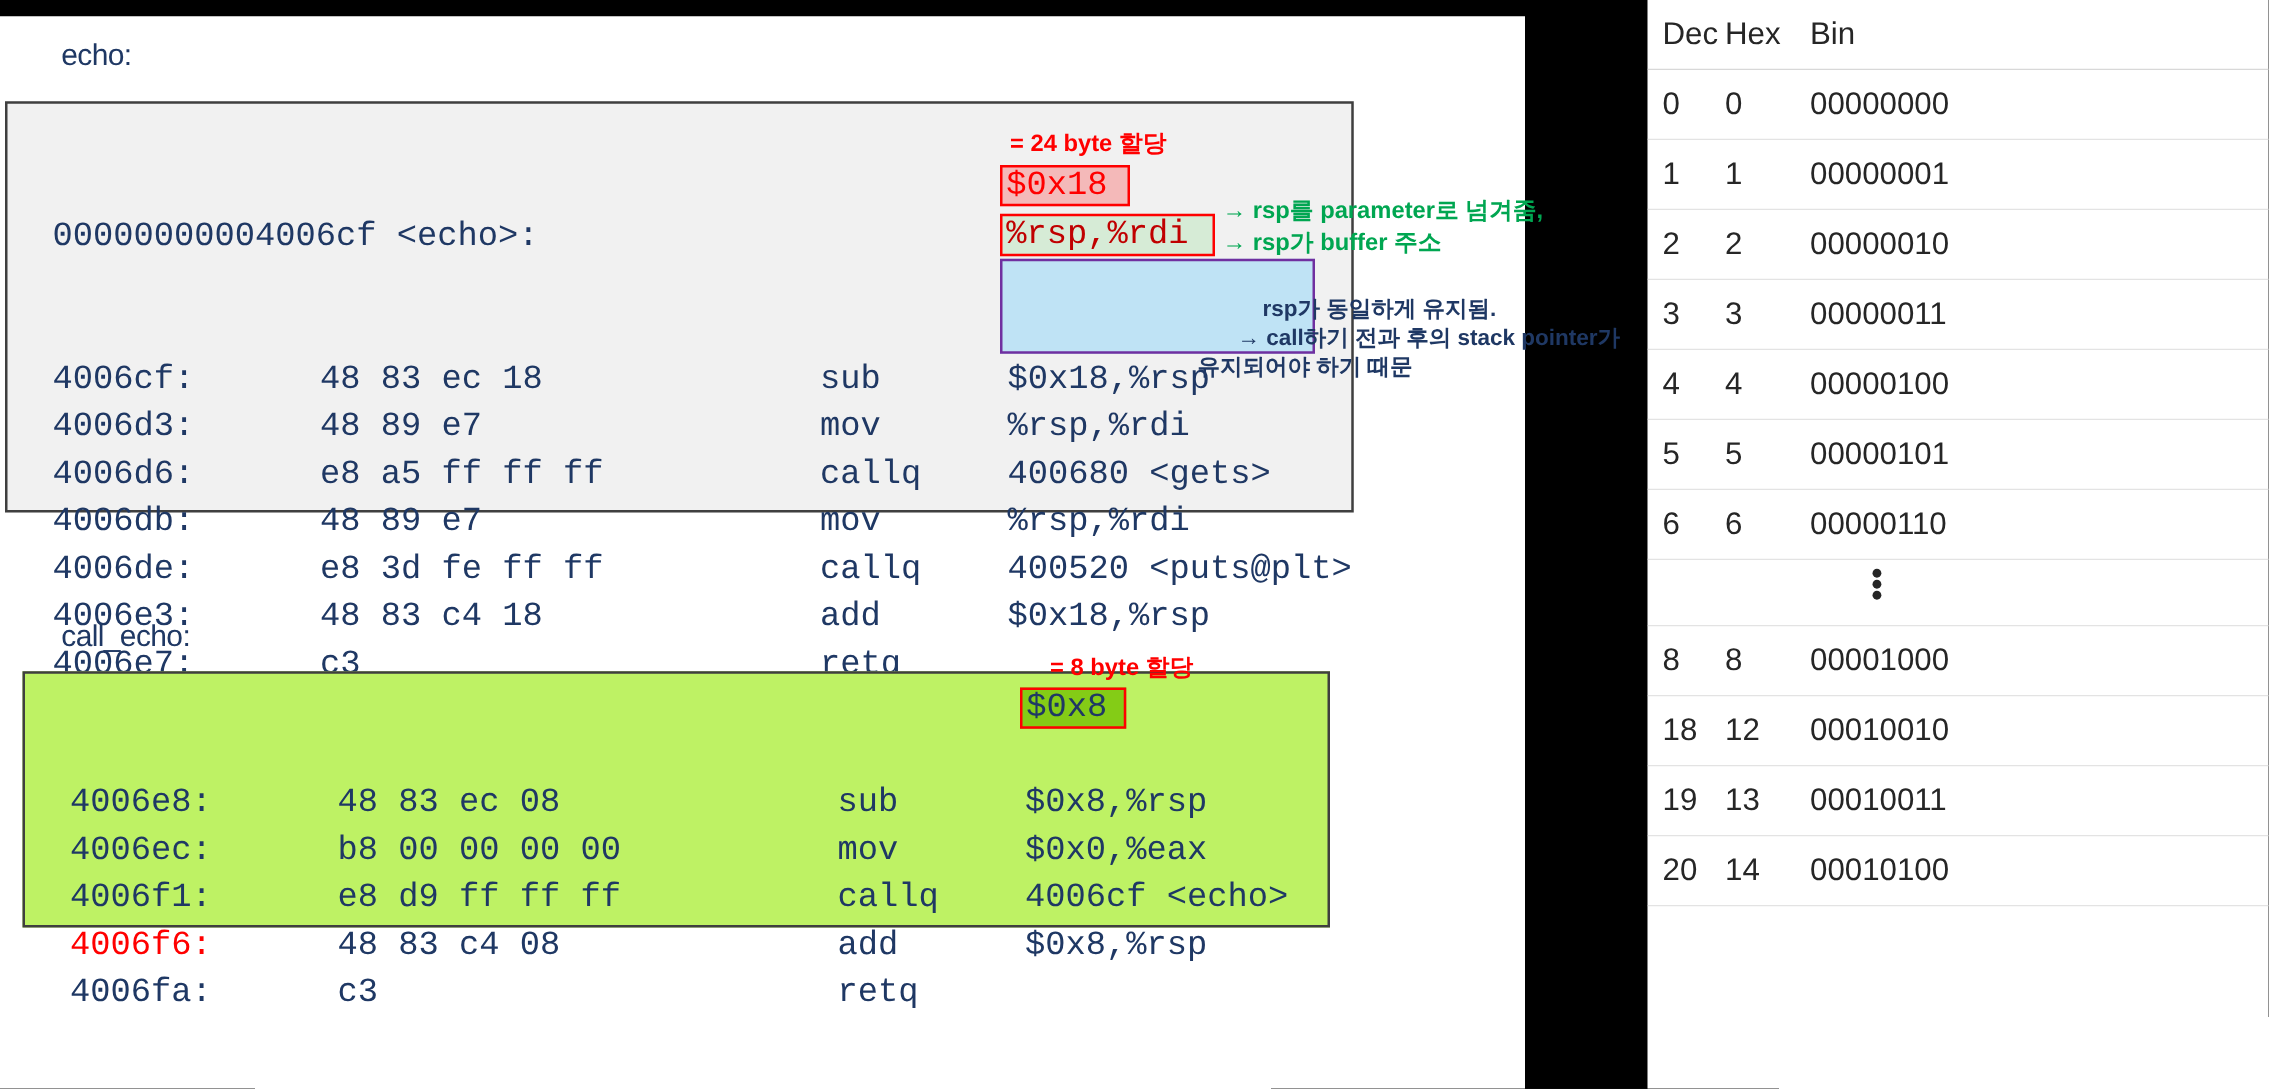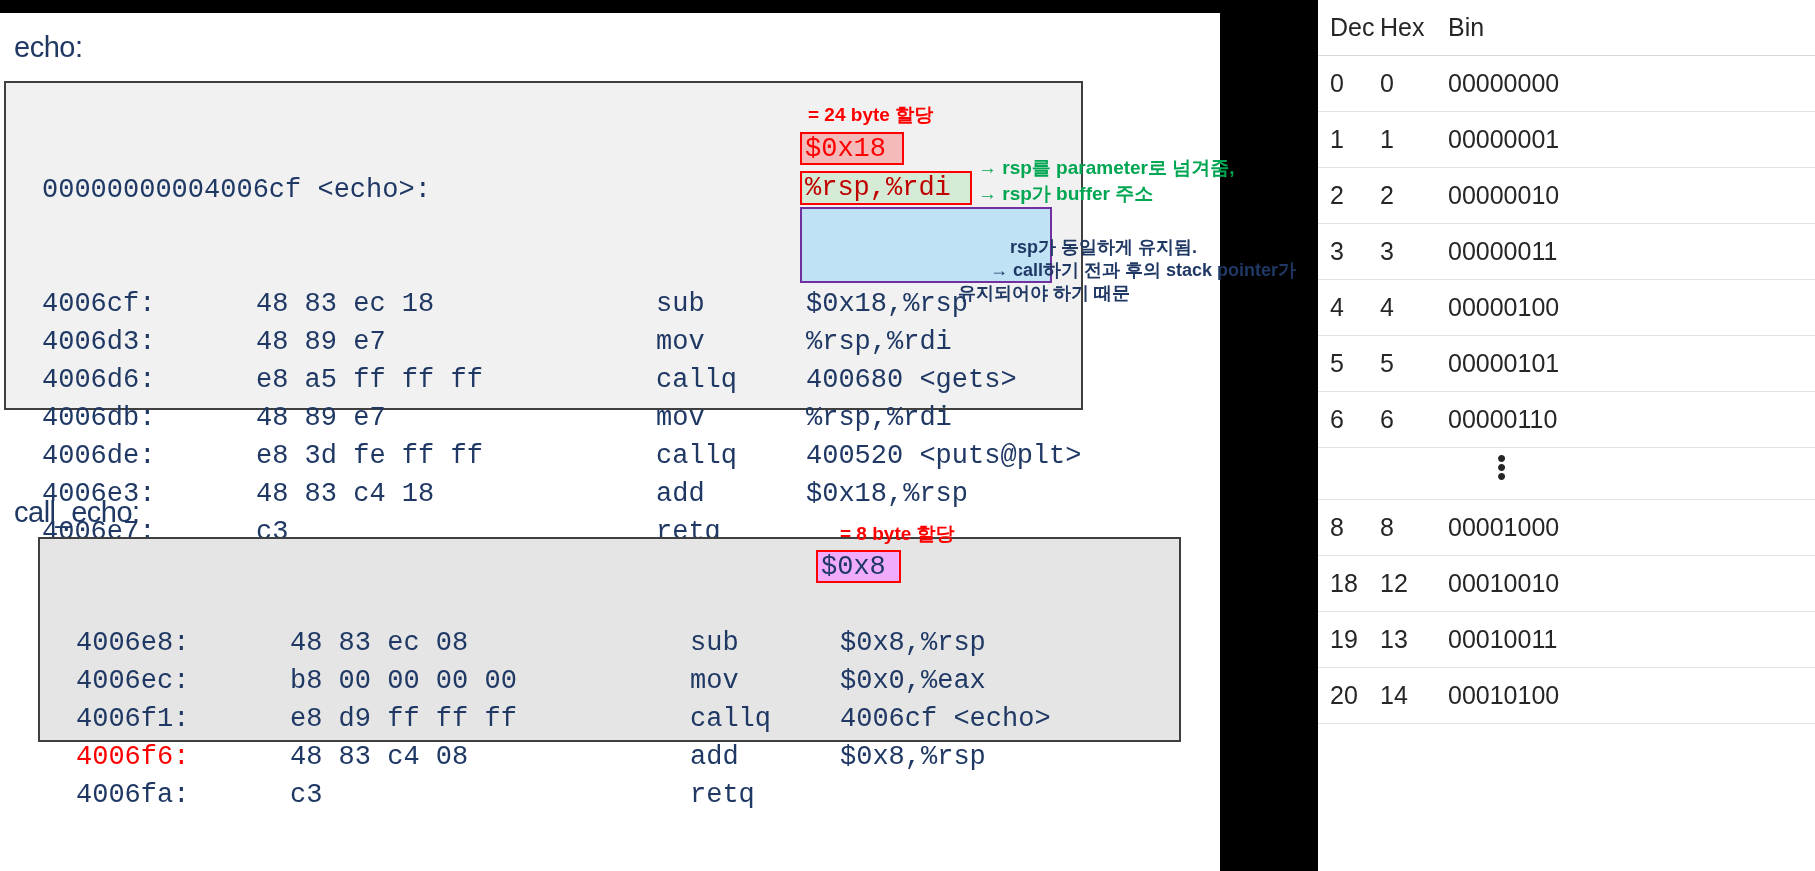--- a/index.html
+++ b/index.html
@@ -17,24 +17,25 @@
   #slide {
     position: absolute; left: 0; top: 13px;
     width: 1220px; height: 858px;
     background: #ffffff;
   }
 
   
   .section-heading {
     position: absolute;
     font-family: "Liberation Sans", sans-serif;
-    font-size: 29px;
+    font-size: 24px;
     color: #1f3864;
     letter-spacing: -0.5px;
     white-space: nowrap;
+    margin-left: 35px;
   }
   #heading-echo { left: 14px; top: 18px; }
   #heading-call-echo { left: 14px; top: 483px; }
 
   
   .code-block {
     position: absolute;
     border: 2px solid #3f3f3f;
     font-family: "Liberation Mono", monospace;
     font-size: 27px;
@@ -43,24 +44,23 @@
     white-space: pre;
   }
   #echo-block {
     left: 4px; top: 68px;
     width: 1079px; height: 329px;
     background: #f1f1f1;
     padding: 12px 0 0 0;
   }
   #call-echo-block {
     left: 18px; top: 524px;
-    width: 1143px; height: 205px;
-    background: #e5e5e5;
+    width: 1046px; height: 205px;
+    background: #bef264;
     padding: 9px 0 0 0;
-    margin-left: 20px;
   }
 
   .code-line { position: relative; height: 38px; }
   .col-addr { display: inline-block; width: 250px; padding-left: 36px; }
   .col-bytes { display: inline-block; width: 400px; }
   .col-mnem { display: inline-block; width: 150px; }
   .col-ops  { display: inline-block; }
 
   .addr-red { color: #ff0000; }
 
@@ -100,21 +100,21 @@
   #hl-blue-region {
     left: 800px; top: 194px;
     width: 252px; height: 76px;
     background: #bfe3f5;
     border: 2px solid #7030a0;
   }
   
   #hl-0x8 {
     left: 816px; top: 537px;
     width: 85px; height: 33px;
-    background: #f0abfc;
+    background: #84cc16;
     border: 2px solid #ff0000;
     color: #1f3864;
     padding-left: 3px;
   }
 
   
   .annot {
     position: absolute;
     font-family: "Liberation Sans", sans-serif;
     font-weight: bold;

